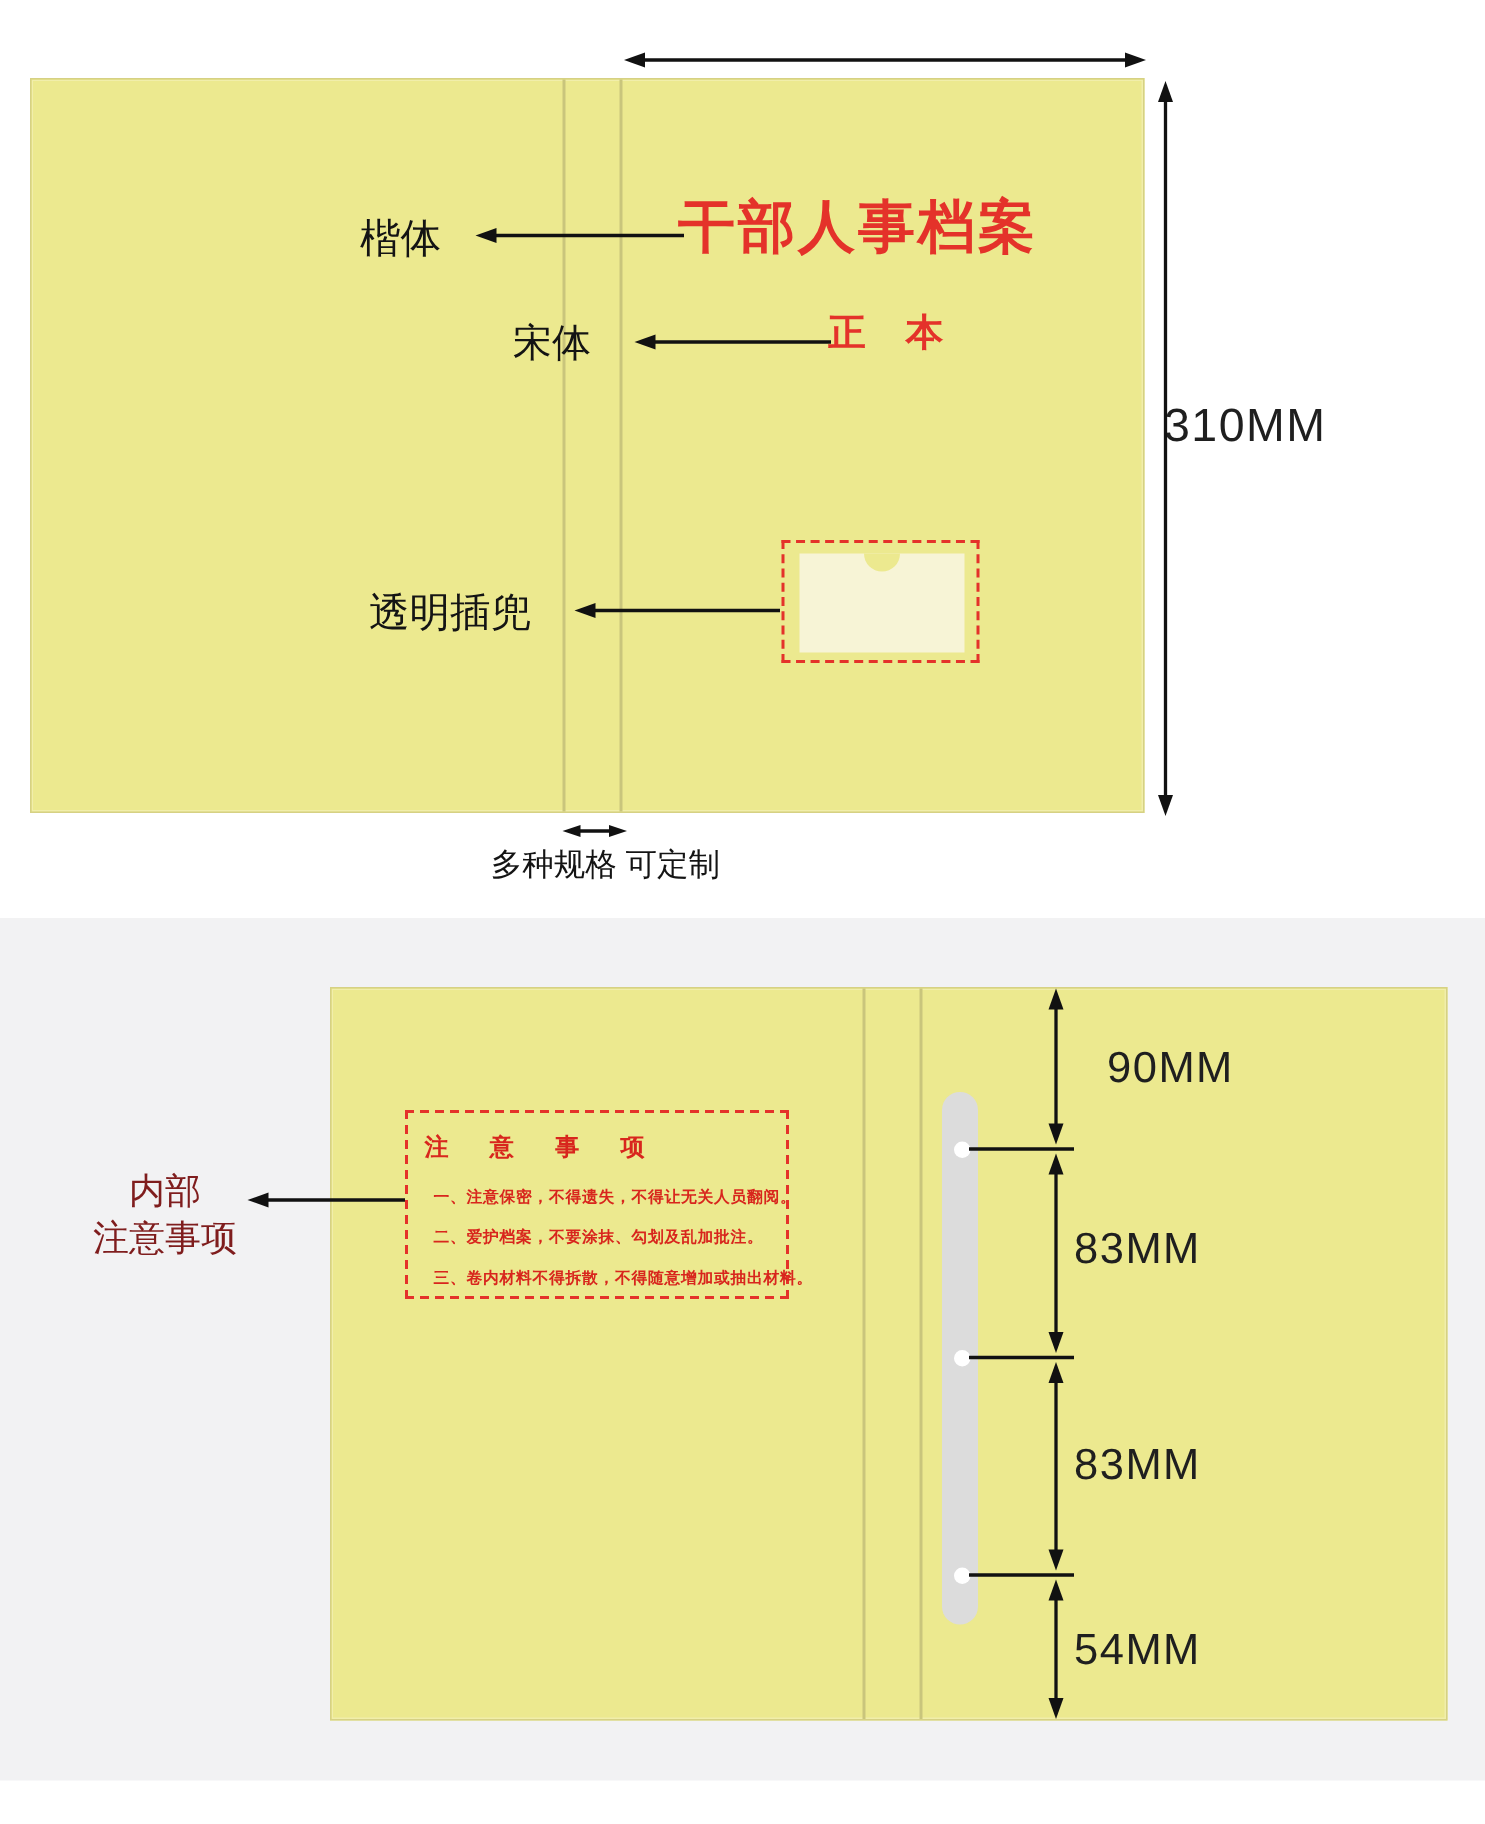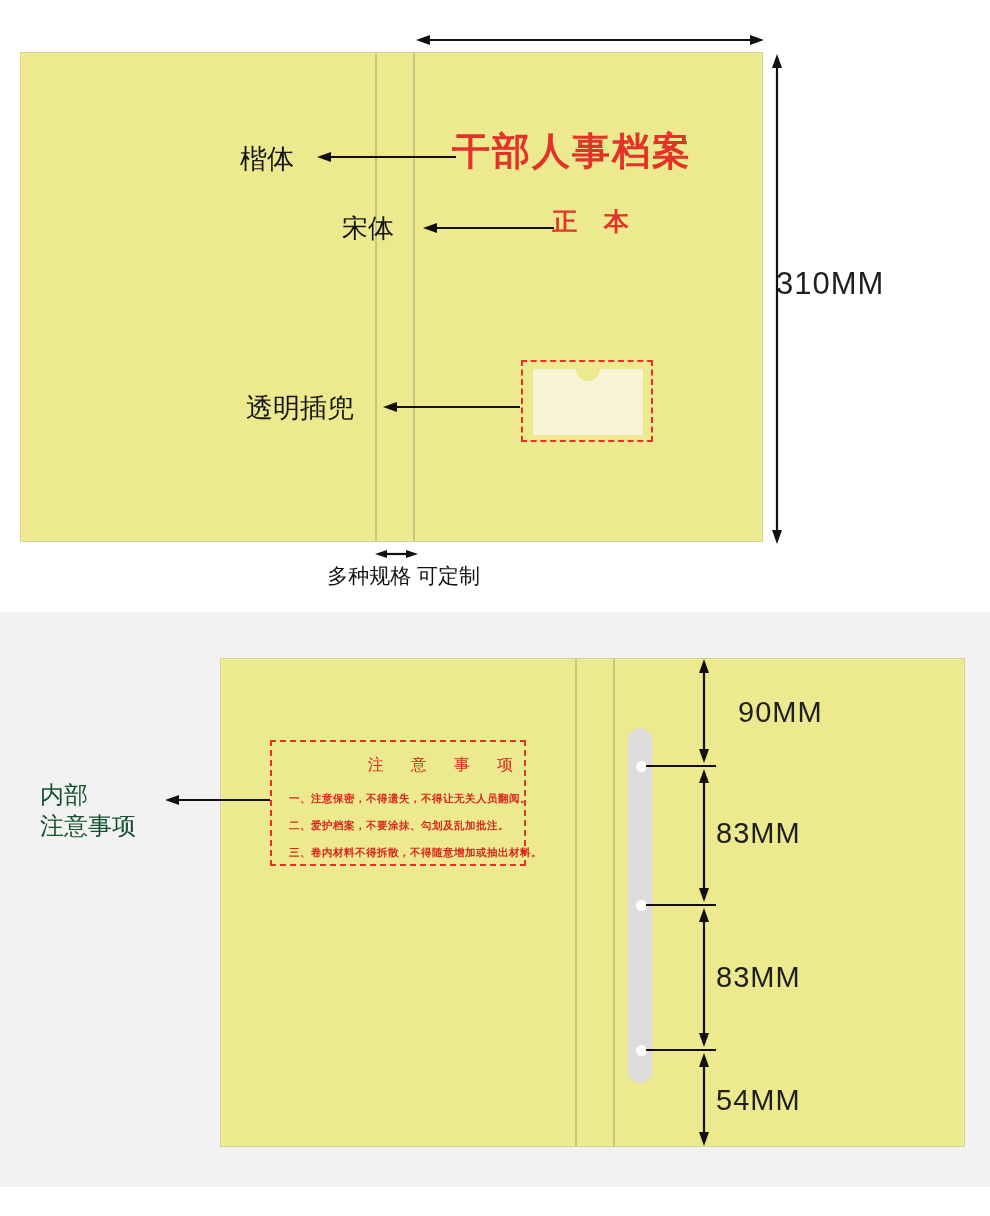--- a/index.html
+++ b/index.html
@@ -66,31 +66,31 @@
   .bottom-bg{
     position:absolute;left:0;top:612px;width:990px;height:575px;
     background:var(--gray_bg,#f2f2f3);
   }
   .notice-box{
     position:absolute;left:270px;top:740px;width:256px;height:126px;
     border:2px dashed var(--red_accent,#e4322a);box-sizing:border-box;
     font-family:"DejaVu Serif",serif;color:var(--notice_red,#d8261d);
   }
   .notice-title{
-    margin-top:13px;text-align:right;font-size:16px;font-weight:normal;
+    margin-top:13px;text-align:left;font-size:16px;font-weight:bold;
     letter-spacing:11px;white-space:nowrap;text-indent:11px;
   }
   .notice-items{margin-top:9px;padding-left:17px;}
   .notice-item{
     font-size:10.5px;font-weight:bold;line-height:27px;white-space:nowrap;
     letter-spacing:.5px;
   }
   .inner-label{
-    position:absolute;left:40px;top:779px;width:140px;text-align:left;
-    color:#14532d;font-size:24px;line-height:31px;white-space:nowrap;
+    position:absolute;left:40px;top:779px;width:140px;text-align:center;
+    color:#7f1d1d;font-size:24px;line-height:31px;white-space:nowrap;
   }
   .binding-strip{
     position:absolute;left:628px;top:728px;width:24px;height:355px;
     border-radius:12px;background:var(--strip_gray,#dcdcdc);
   }
   .strip-hole{
     position:absolute;left:8px;width:11px;height:11px;border-radius:50%;
     background:#ffffff;
   }
 </style>

